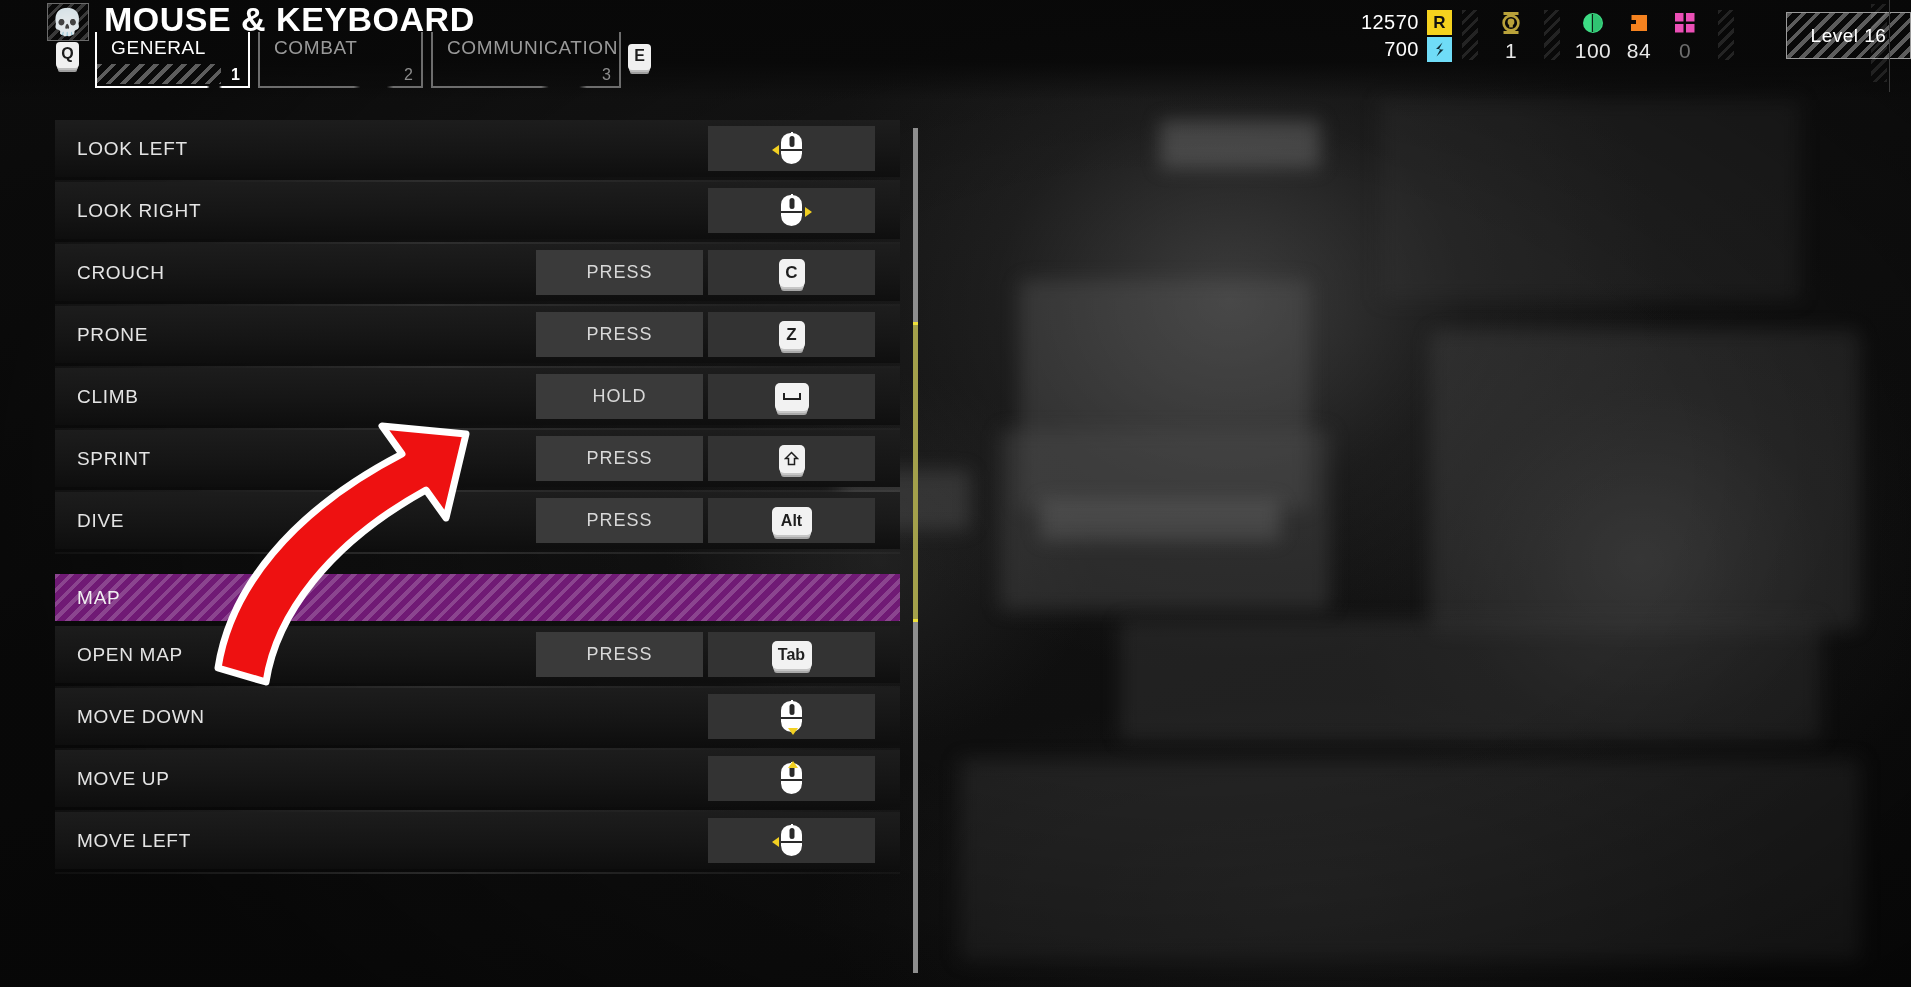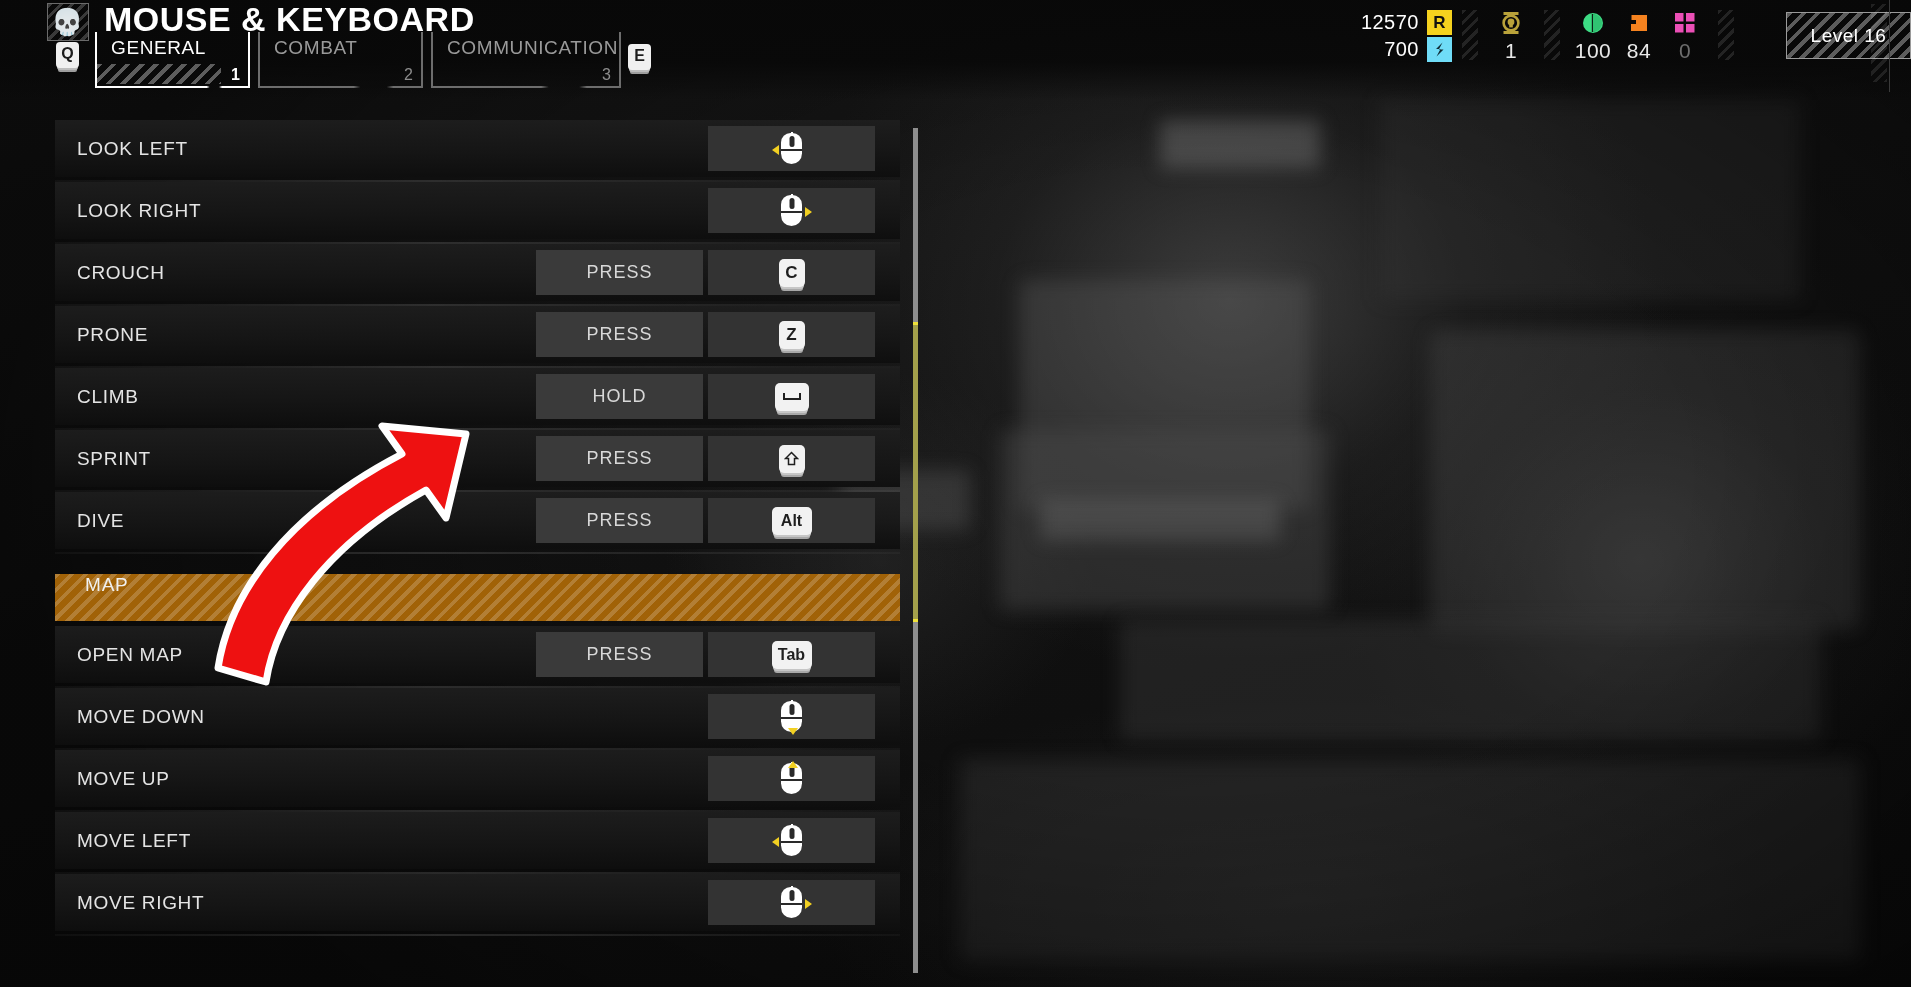--- a/index.html
+++ b/index.html
@@ -209,22 +209,22 @@
   }
   .arrw { position:absolute; width:0; height:0; }
   .arrw.left  { left:3px;  top:13px; border-top:5px solid transparent; border-bottom:5px solid transparent; border-right:7px solid #f2d022; }
   .arrw.right { right:3px; top:13px; border-top:5px solid transparent; border-bottom:5px solid transparent; border-left:7px solid #f2d022; }
   .arrw.up    { left:19px; top:-1px; border-left:5px solid transparent; border-right:5px solid transparent; border-bottom:7px solid #f2d022; }
   .arrw.down  { left:19px; bottom:-1px; border-left:5px solid transparent; border-right:5px solid transparent; border-top:7px solid #f2d022; }
 
   
   .section-head {
     position:relative; height:47px; margin-bottom:5px;
-    background:#a16207; overflow:hidden;
-    display:flex; padding-left:8px;
+    background:#701a75; overflow:hidden;
+    display:flex; align-items:center;
   }
   .section-head .hatchfill { position:absolute; inset:0; opacity:.55; }
   .section-head .sec-label {
     position:relative; padding-left:22px;
     font-size:19px; color:#f0f0f0; letter-spacing:.8px;
   }
 
   
   #scroll-track {
     position:absolute; left:913px; top:128px; width:5px; height:845px;
@@ -495,31 +495,20 @@
       <div class="press-cell empty"></div>
       <div class="key-cell">
         <span class="mouse-ico">
           <span class="mouse-stem"></span>
             <span class="mouse-body"></span>
             <span class="arrw left"></span>
         </span>
       </div>
     </div>
 
-    <div class="row">
-      <div class="row-label">MOVE RIGHT</div>
-      <div class="press-cell empty"></div>
-      <div class="key-cell">
-        <span class="mouse-ico">
-          <span class="mouse-stem"></span>
-            <span class="mouse-body"></span>
-            <span class="arrw right"></span>
-        </span>
-      </div>
-    </div>
 
   </div>
 </div>
 
 <div id="scroll-track"></div>
 <div id="scroll-thumb"></div>
 
 <svg id="annot-arrow" viewBox="0 0 330 330">
   <path d="M 48 248 C 60 170, 120 92, 232 34 L 212 6 L 296 14 L 276 98 L 256 70 C 158 124, 106 196, 96 262 Z" fill="#ee1111" stroke="#ffffff" stroke-width="7" stroke-linejoin="round"></path>
 </svg>

